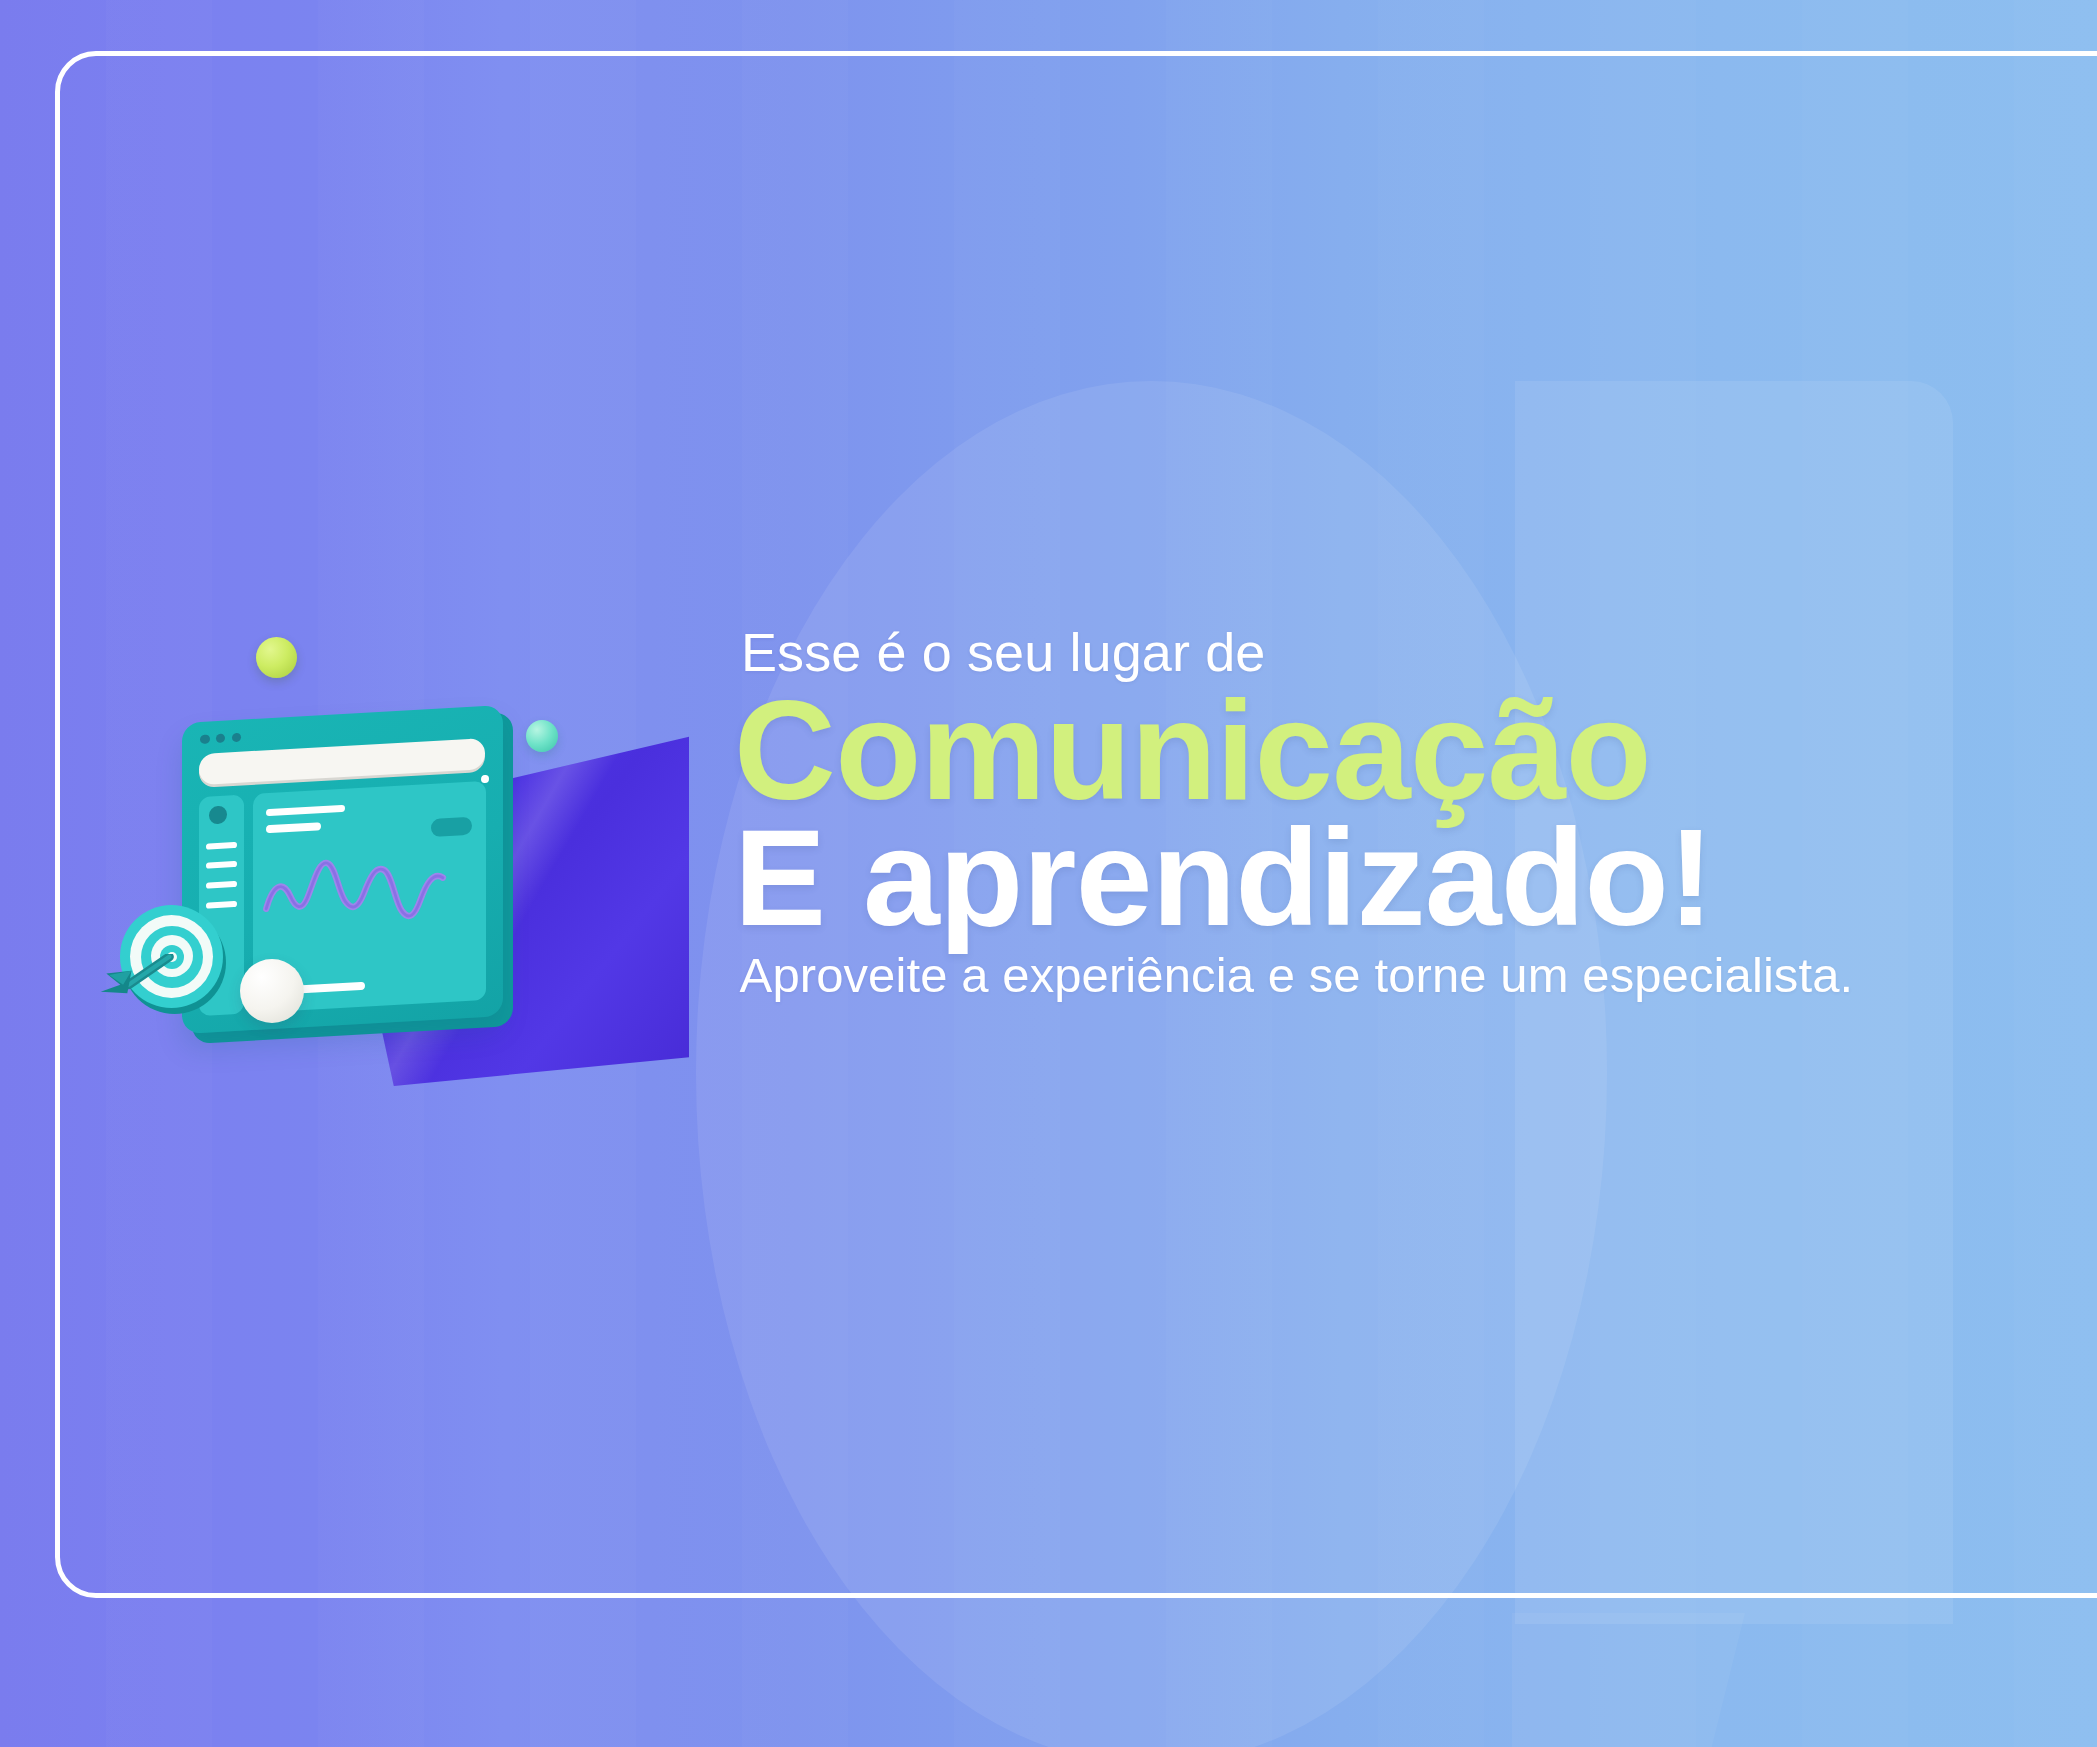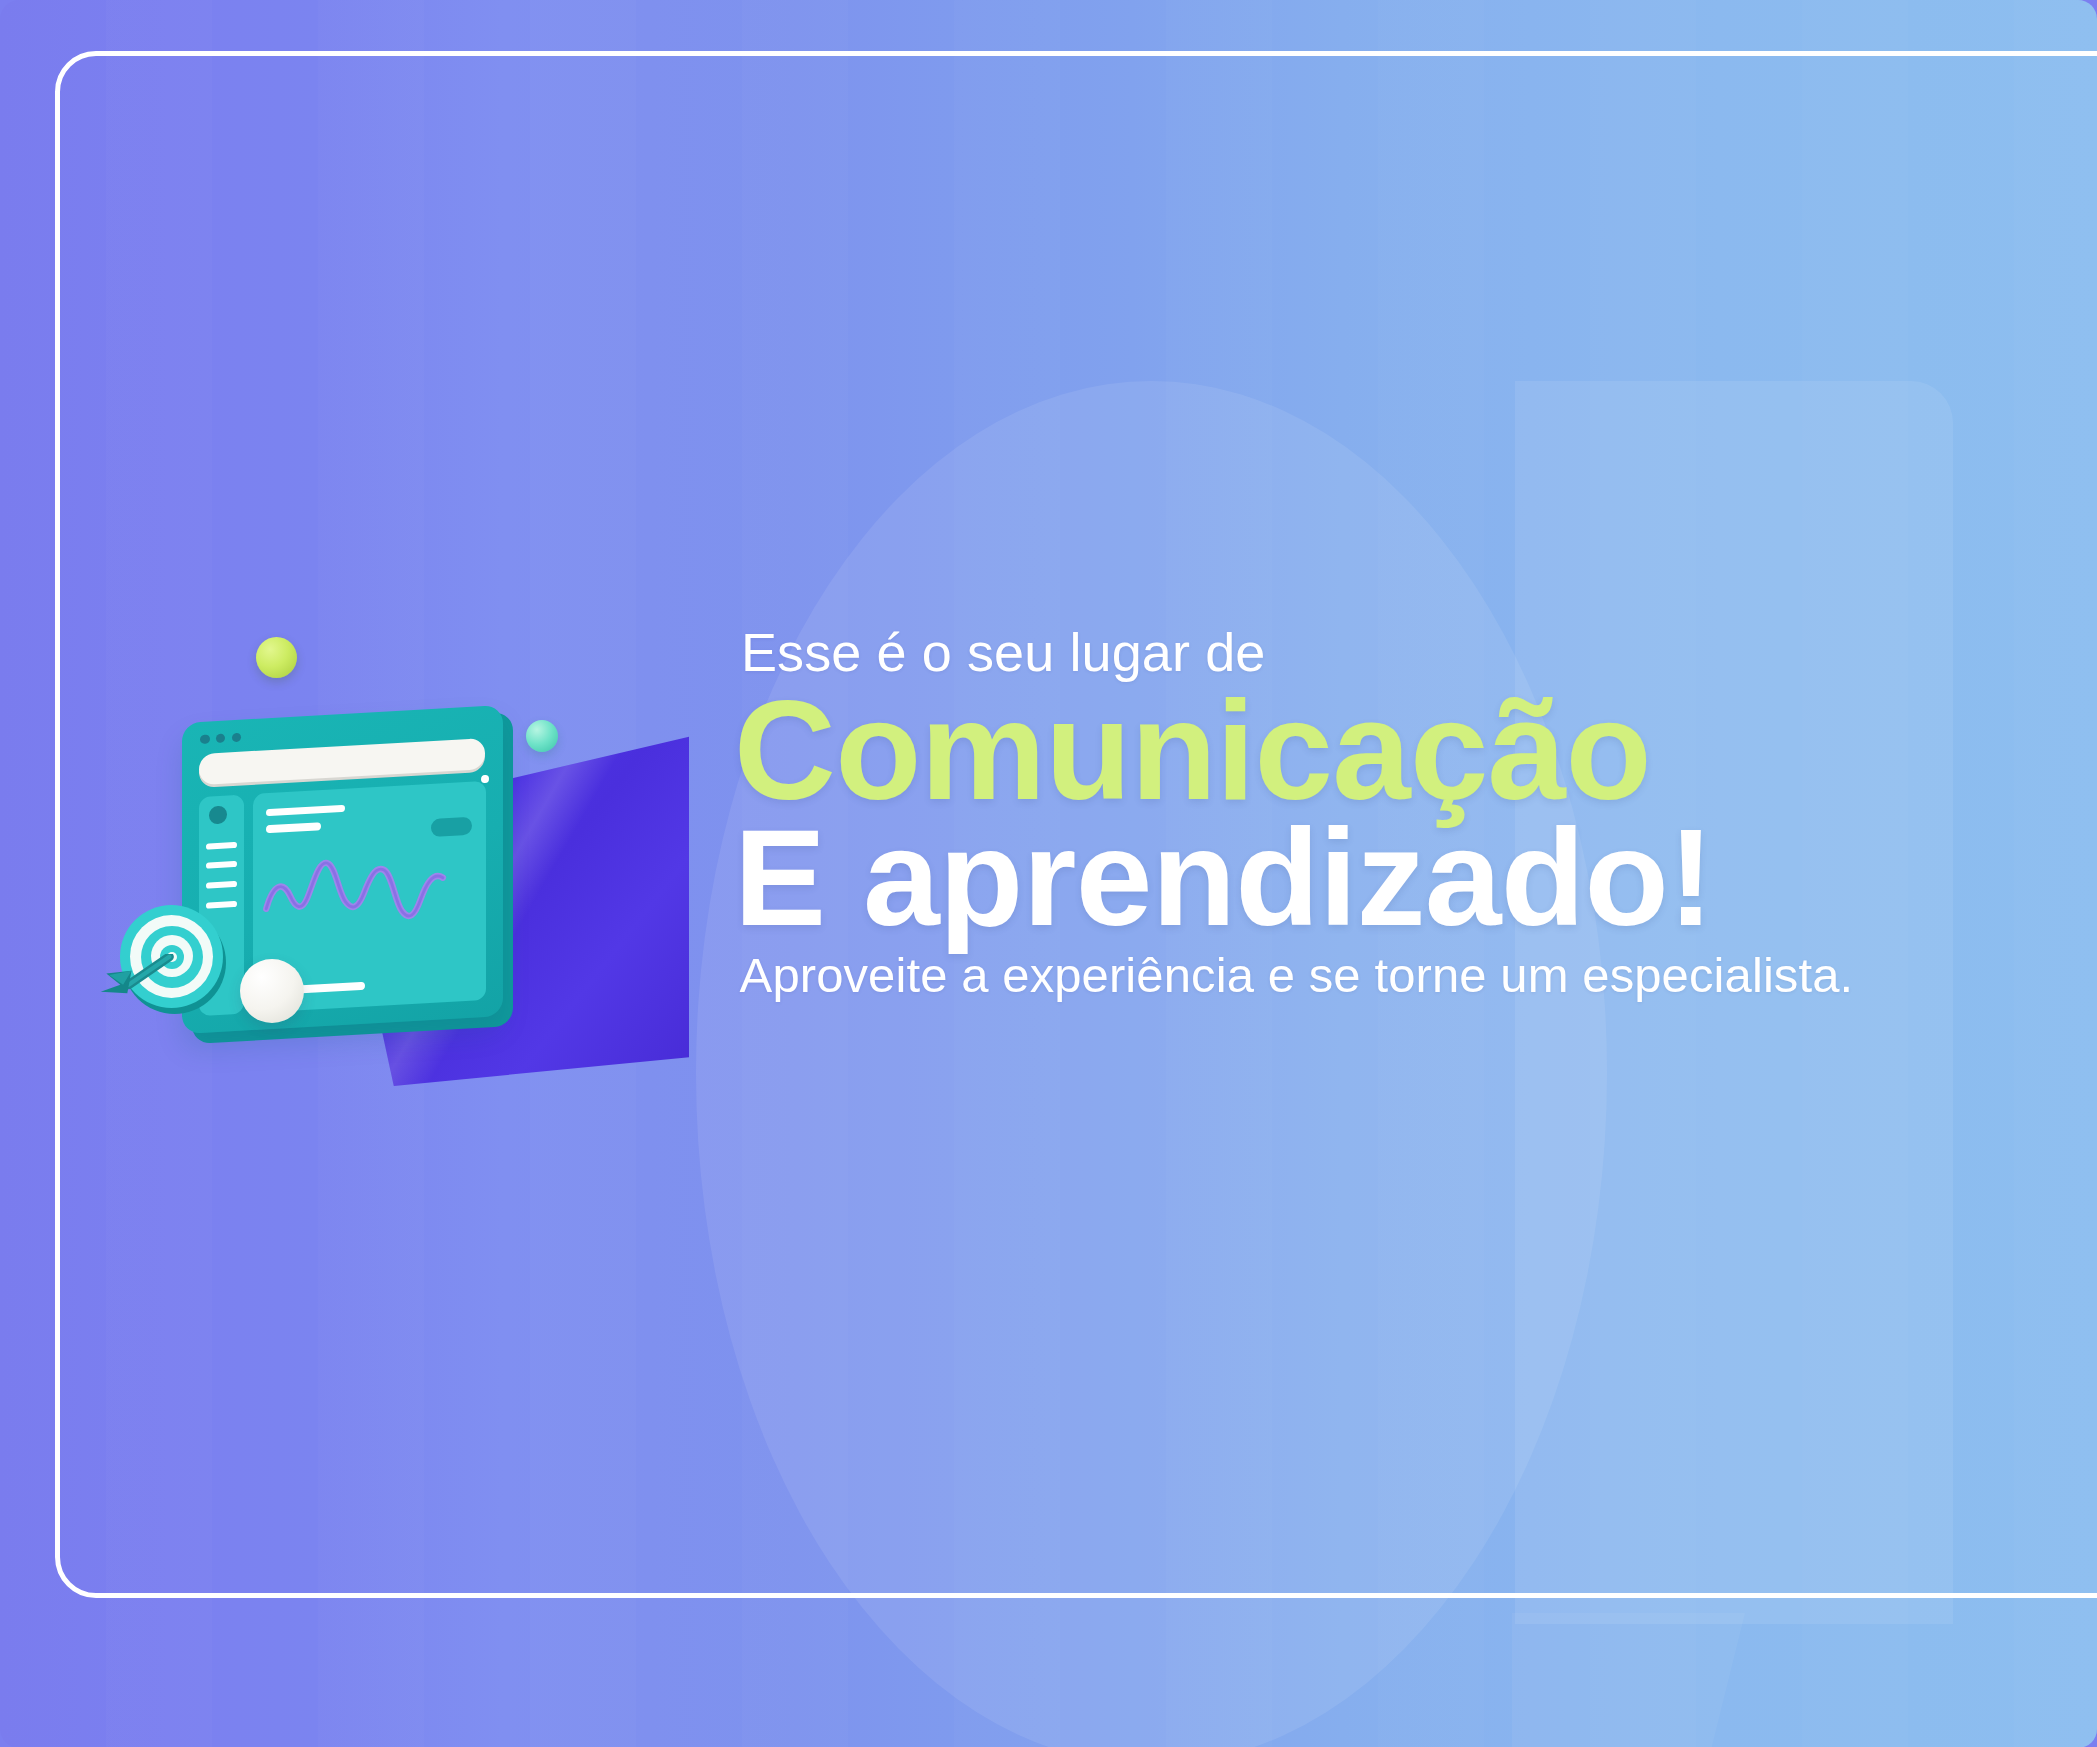--- a/index.html
+++ b/index.html
@@ -23,21 +23,20 @@
         #808ff1 24%,
         #7f90ef 31%,
         #7e93ee 38%,
         #7f9bee 46%,
         #81a2ee 54%,
         #86aeee 64%,
         #89b4ef 73%,
         #8bb9ef 82%,
         #8cbcef 91%,
         #8dbef0 100%);
-    border-radius: 19px;
   }
 
   
   .bands{
     position:absolute;inset:0;
     background:repeating-linear-gradient(90deg,
       rgba(255,255,255,0.000) 0px,
       rgba(255,255,255,0.000) 106px,
       rgba(255,255,255,0.018) 106px,
       rgba(255,255,255,0.018) 212px);

